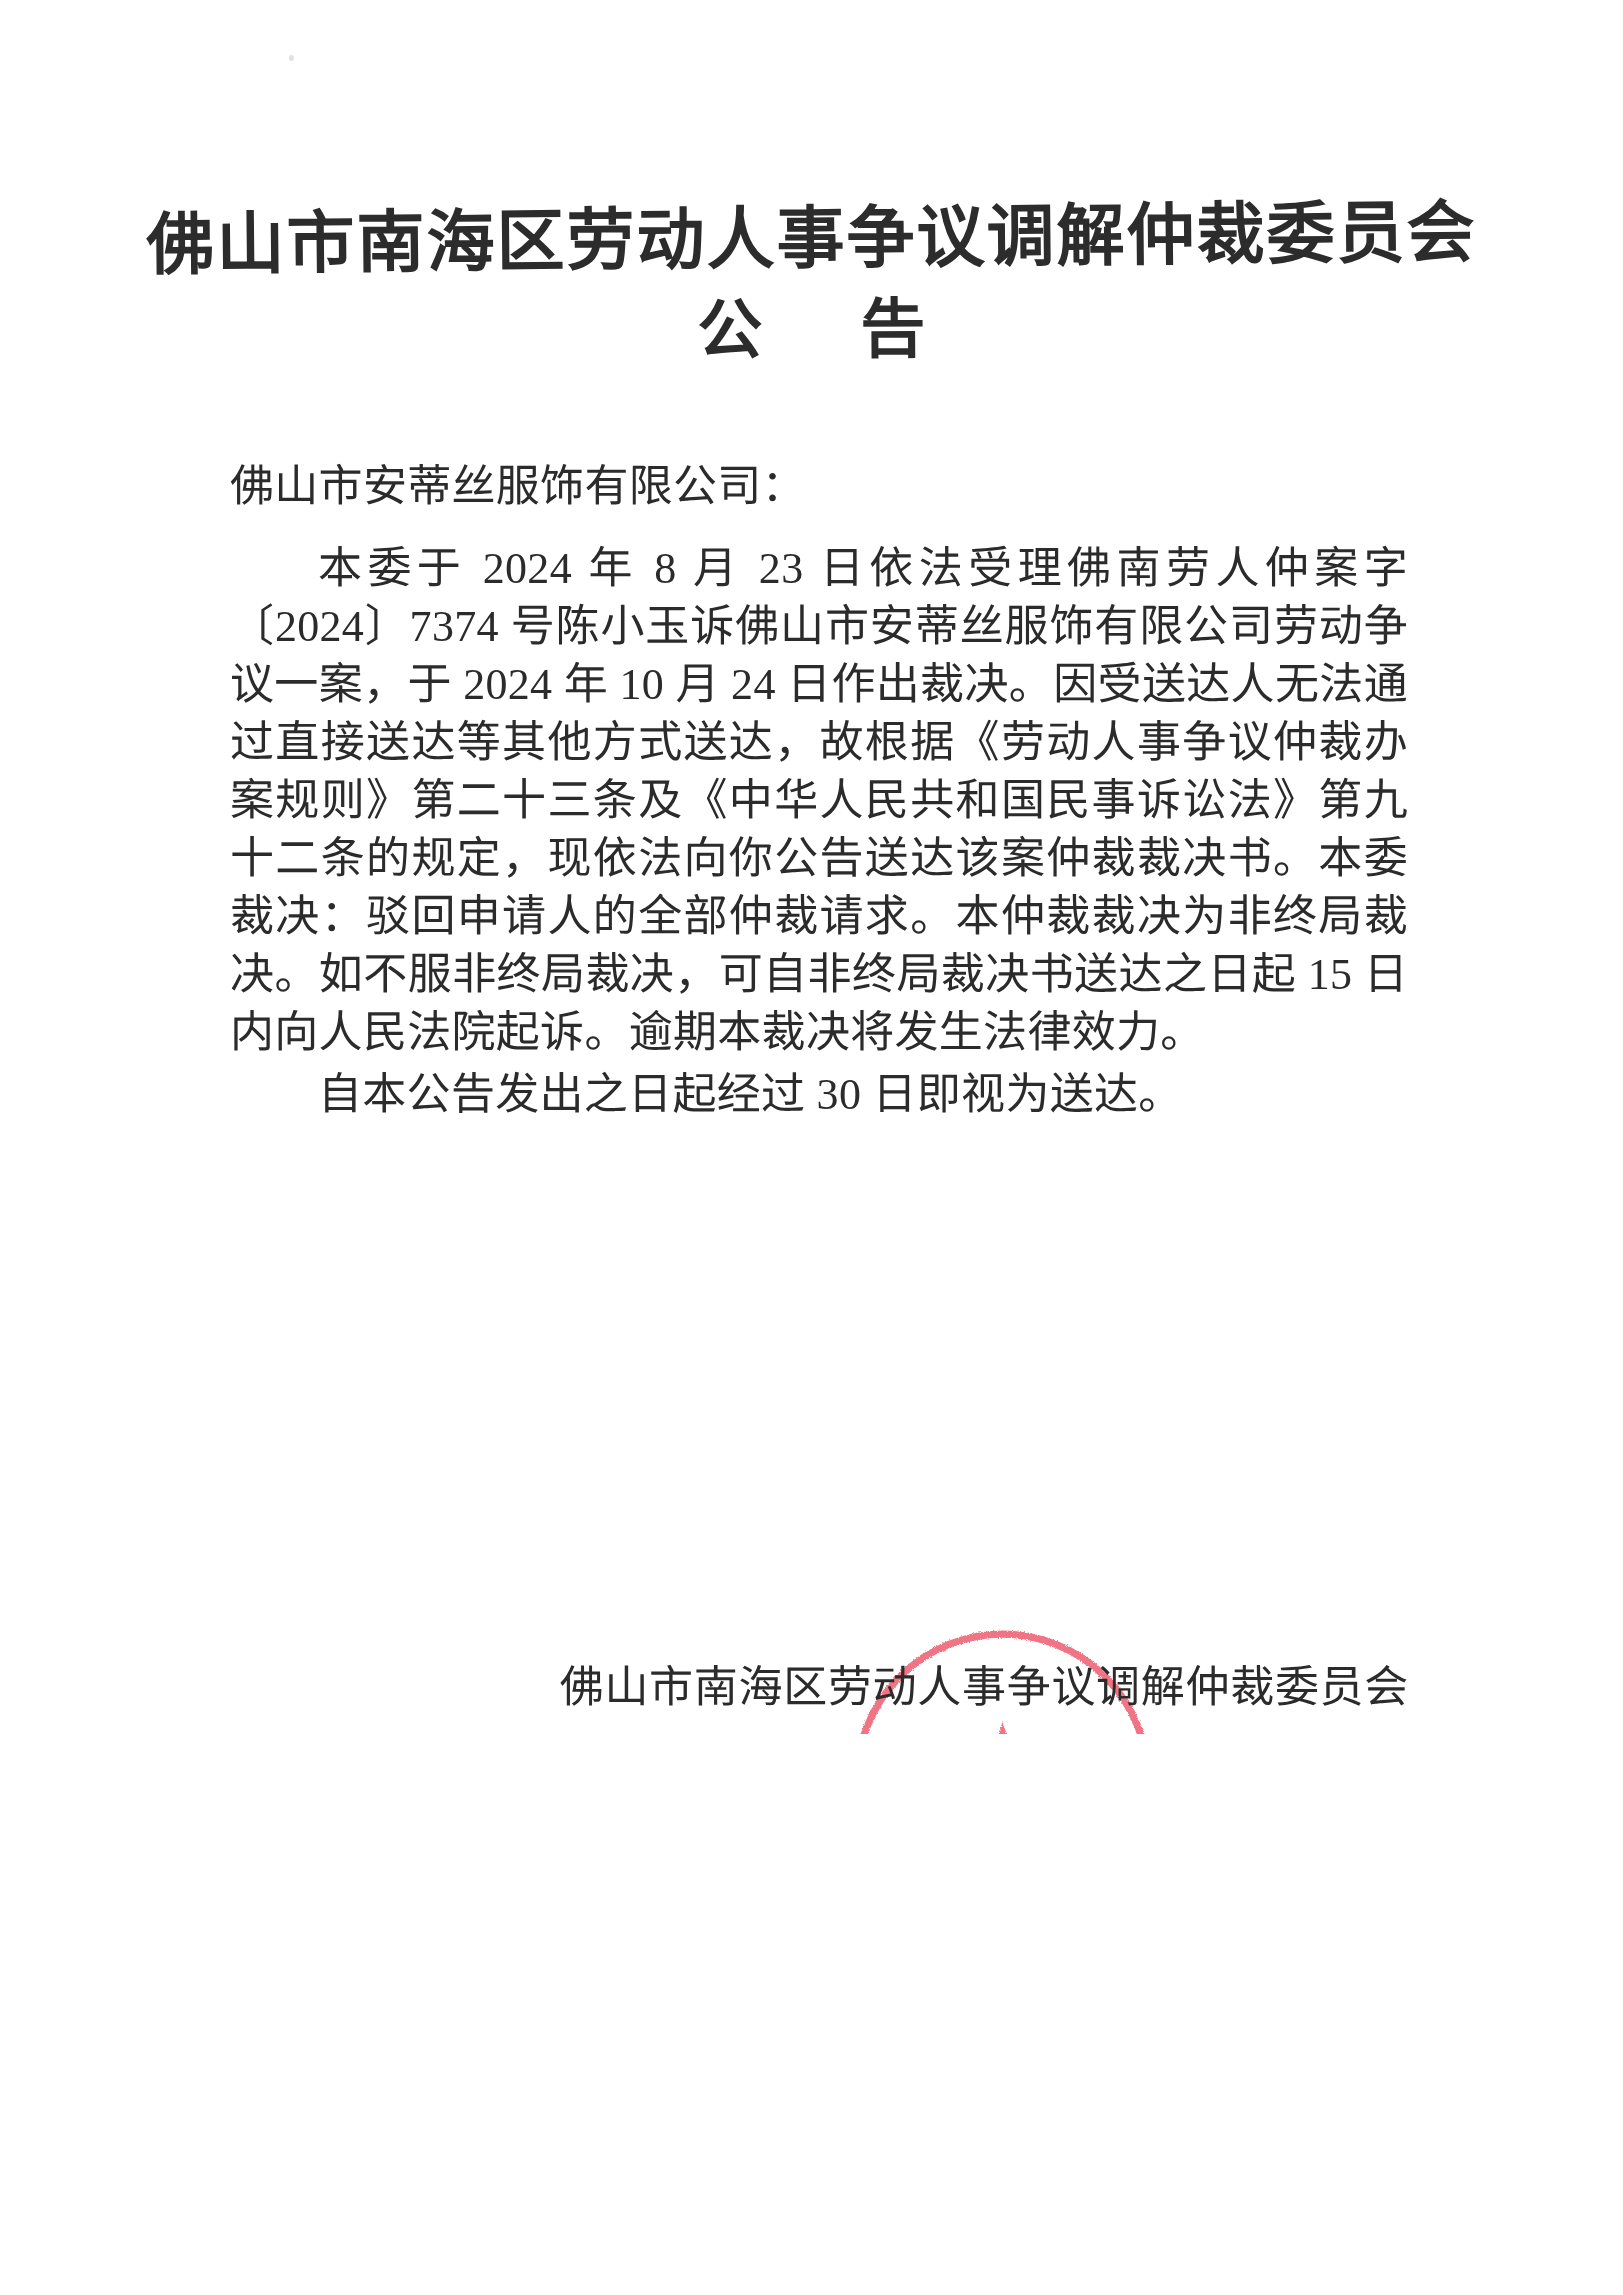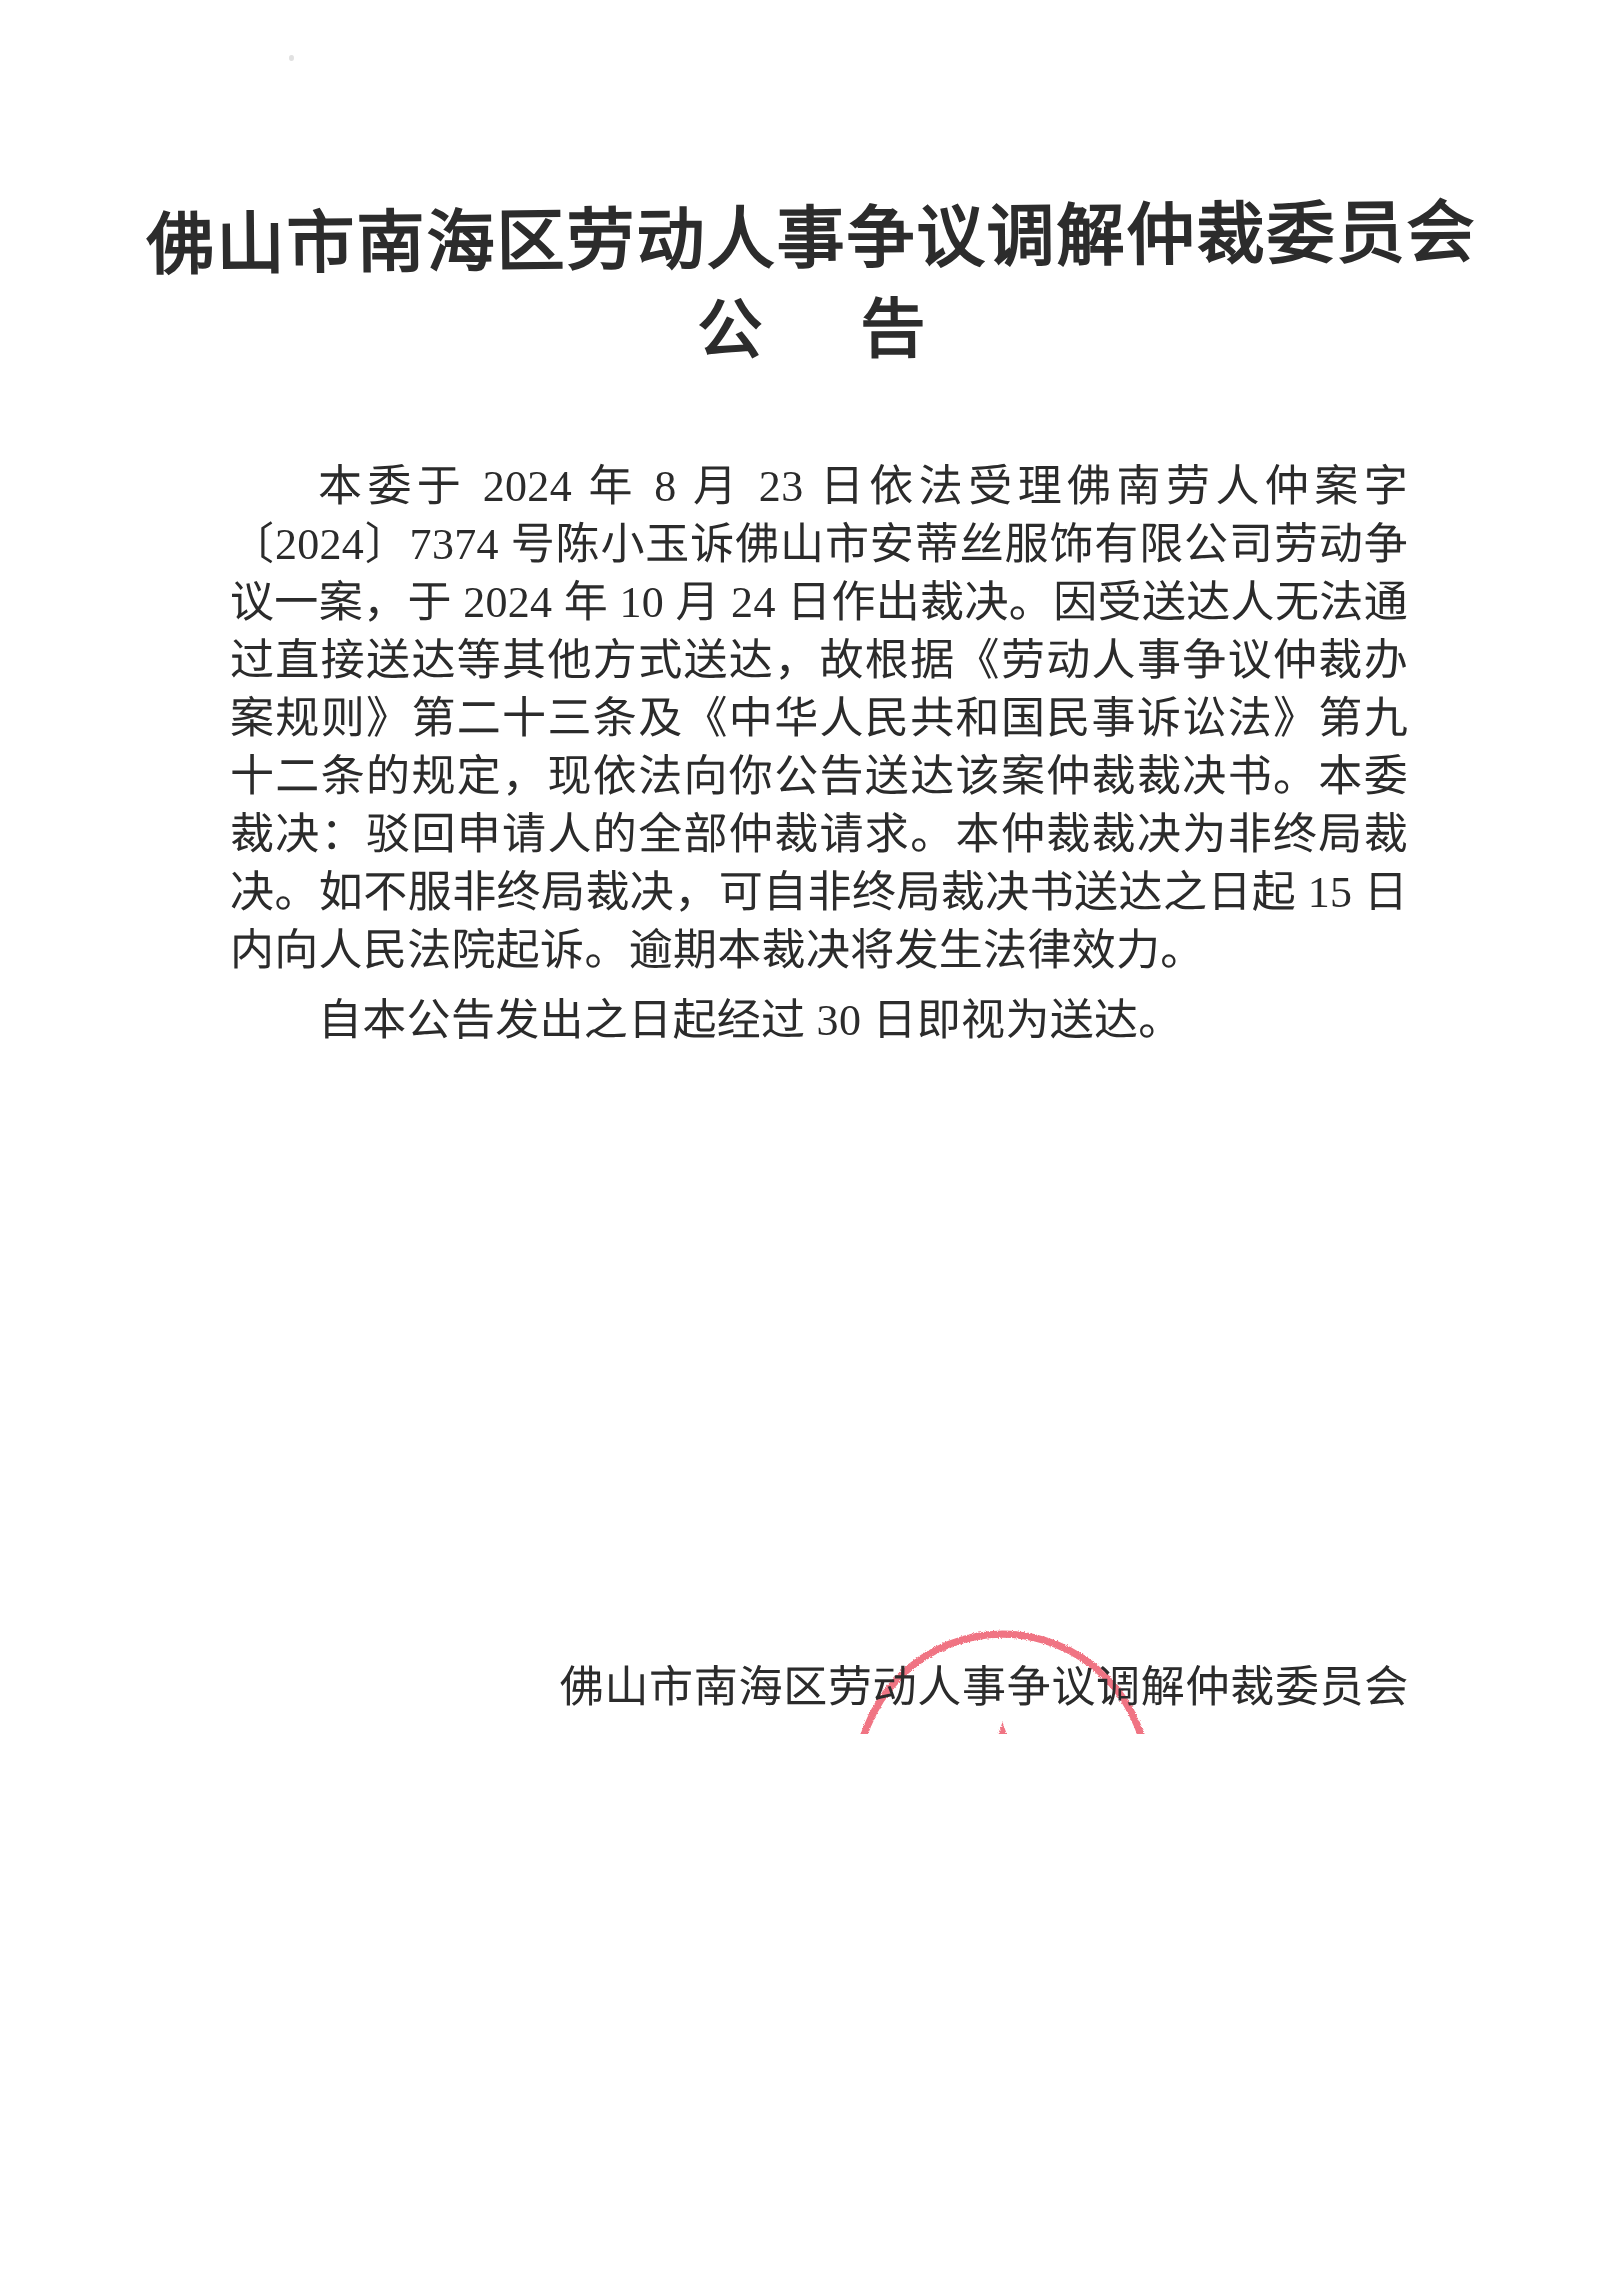--- a/index.html
+++ b/index.html
@@ -81,21 +81,21 @@
     margin: 0 0 23.6px 0;
     white-space: nowrap;
   }
   .para {
     margin: 0;
     text-indent: 88px;
     text-align: justify;
     text-justify: inter-character;
     font-family: Liberation Serif, serif;
   }
-  .para + .para { margin-top: 12px; }
+  .para + .para { margin-top: 4px; }
   .para-gap { margin-top: 22px; }
 
   
   .sign-block {
     position: absolute;
     left: 0;
     top: 1655px;
     width: 1409px;
     text-align: right;
     color: #2b2b2b;
@@ -128,20 +128,21 @@
 
   <span class="speck speck-a"></span>
   <span class="speck speck-b"></span>
 
   <div class="title-block">
     <span class="doc-title">佛山市南海区劳动人事争议调解仲裁委员会</span>
     <span class="doc-subtitle">公告</span>
   </div>
 
   <div class="body-block">
+    <p class="addressee">佛山市安蒂丝服饰有限公司：</p>
 
     <p class="para">本委于 2024 年 8 月 23 日依法受理佛南劳人仲案字〔2024〕7374 号陈小玉诉佛山市安蒂丝服饰有限公司劳动争议一案，于 2024 年 10 月 24 日作出裁决。因受送达人无法通过直接送达等其他方式送达，故根据《劳动人事争议仲裁办案规则》第二十三条及《中华人民共和国民事诉讼法》第九十二条的规定，现依法向你公告送达该案仲裁裁决书。本委裁决：驳回申请人的全部仲裁请求。本仲裁裁决为非终局裁决。如不服非终局裁决，可自非终局裁决书送达之日起 15 日内向人民法院起诉。逾期本裁决将发生法律效力。</p>
 
     <p class="para para-gap">自本公告发出之日起经过 30 日即视为送达。</p>
 
   </div>
 
   <div class="seal">
     <svg viewBox="0 0 472 472" xmlns="http://www.w3.org/2000/svg">
       <defs>

